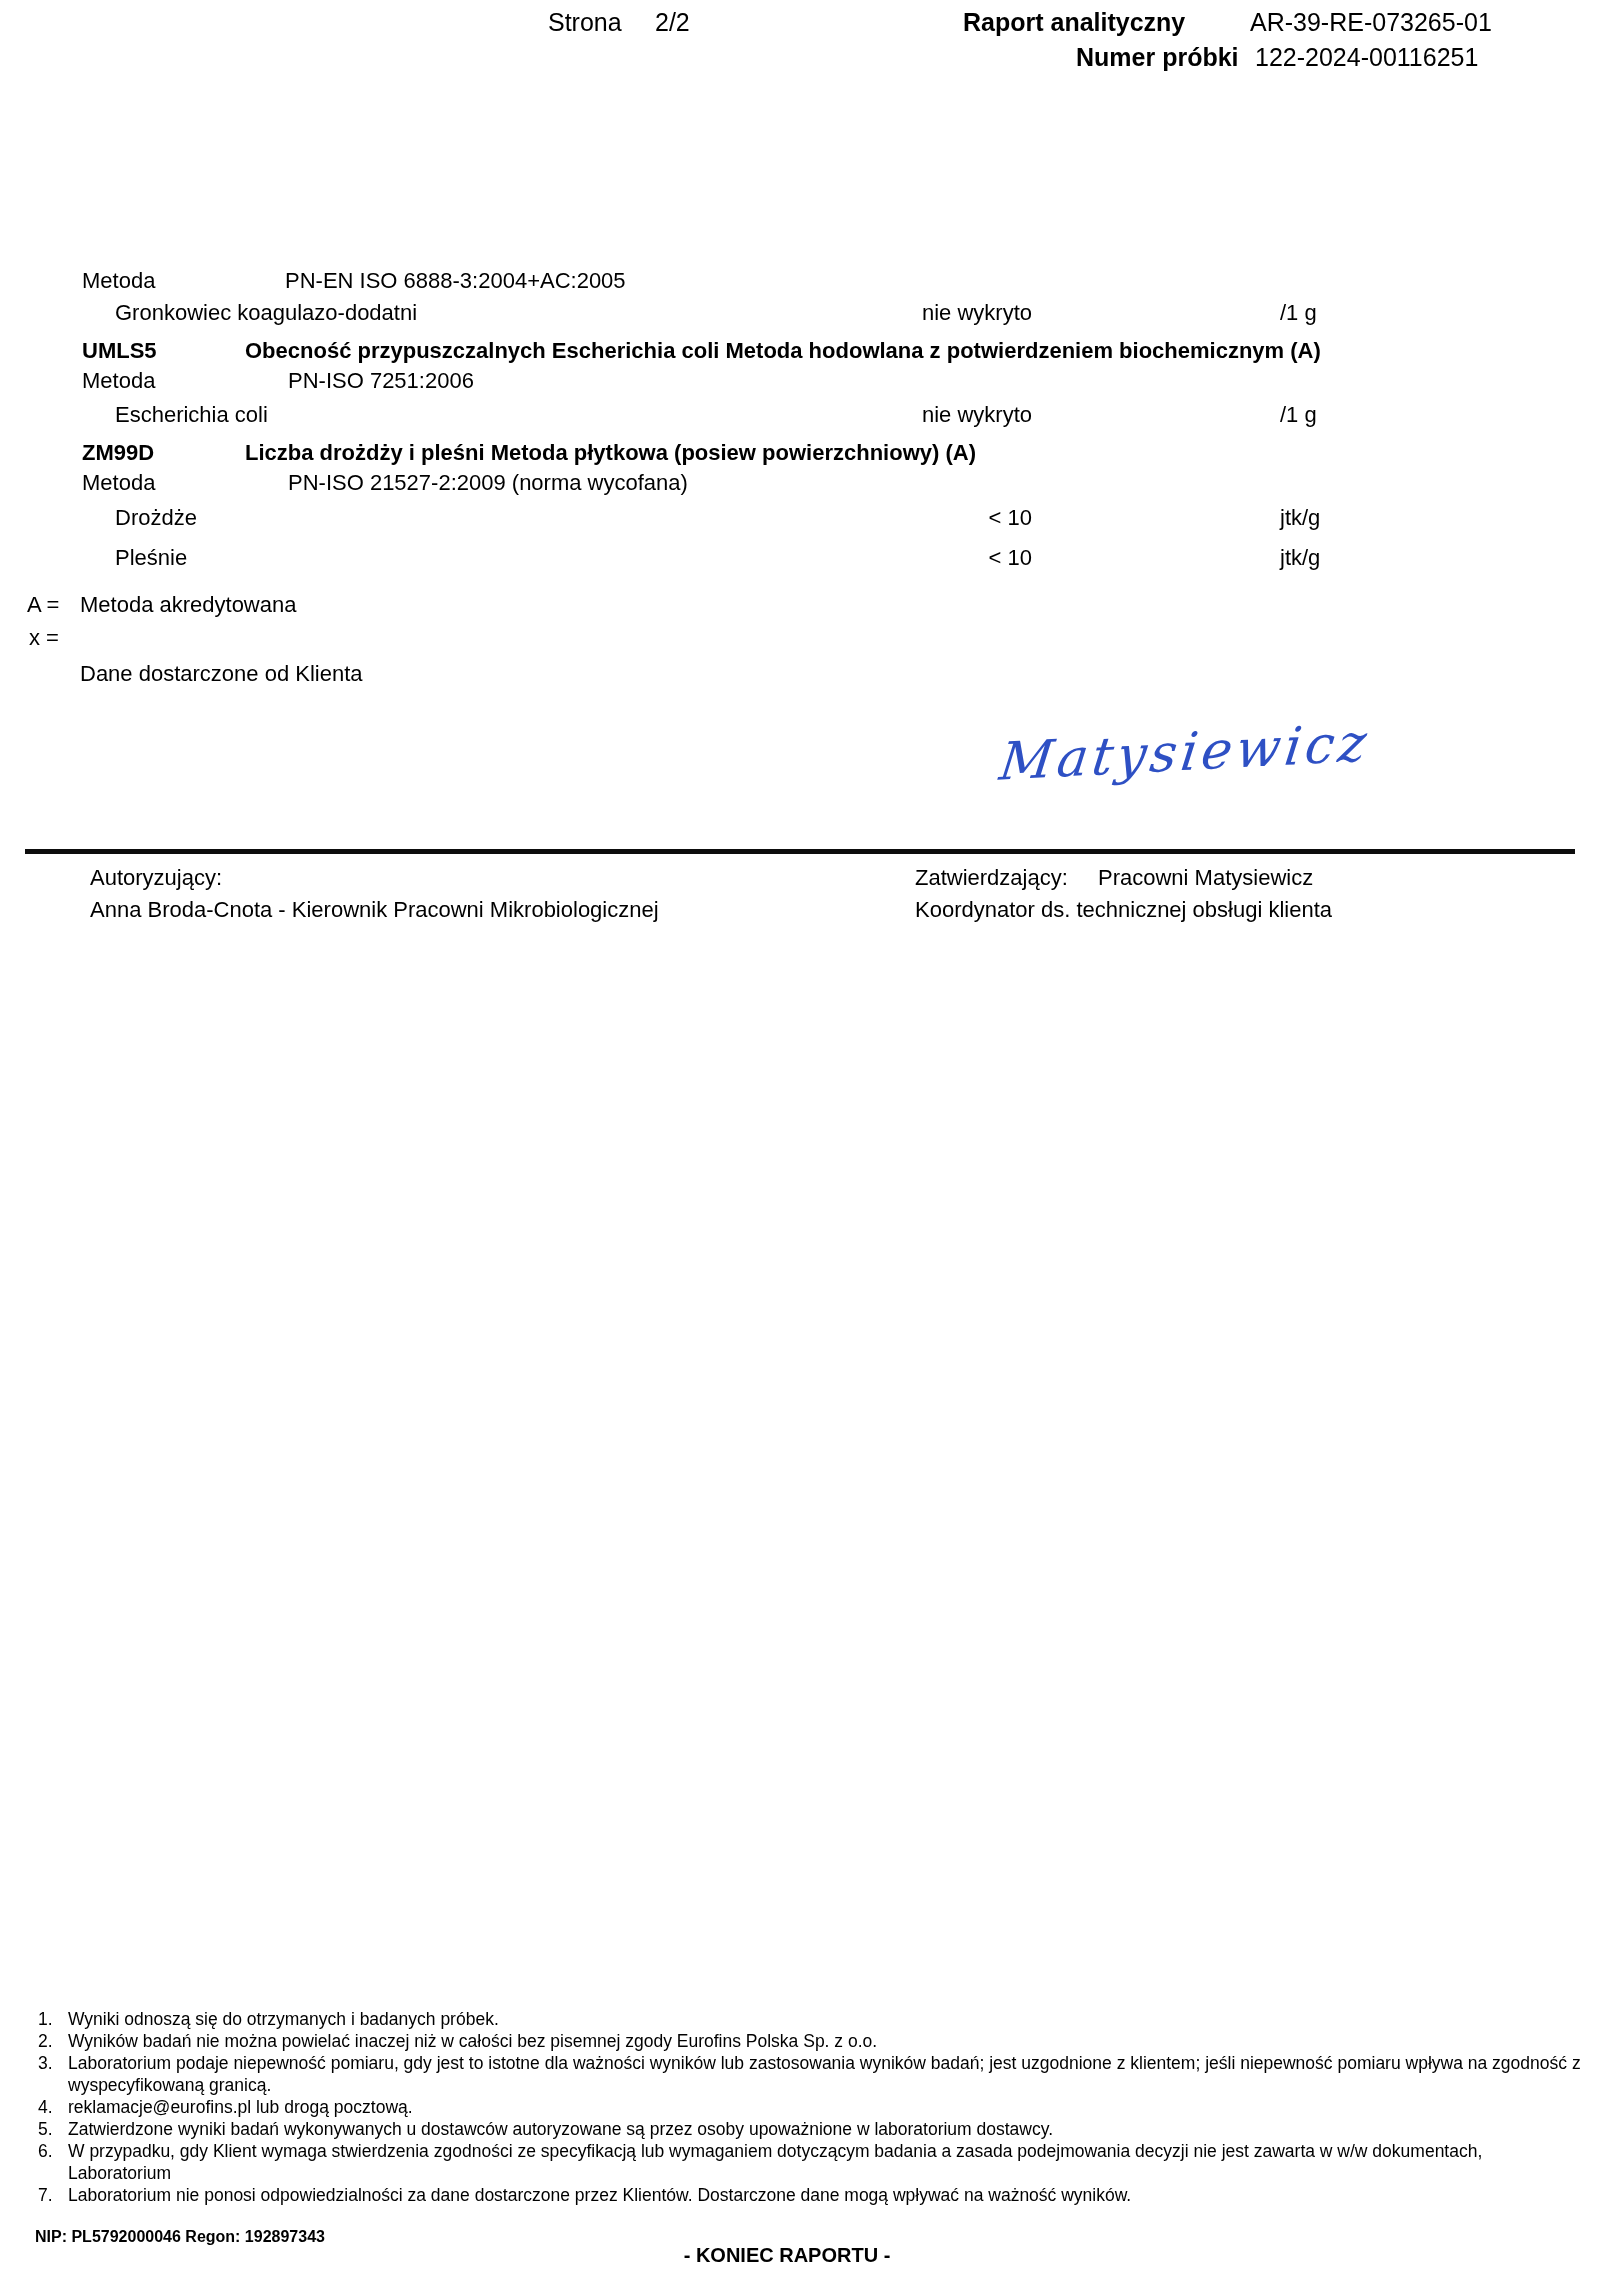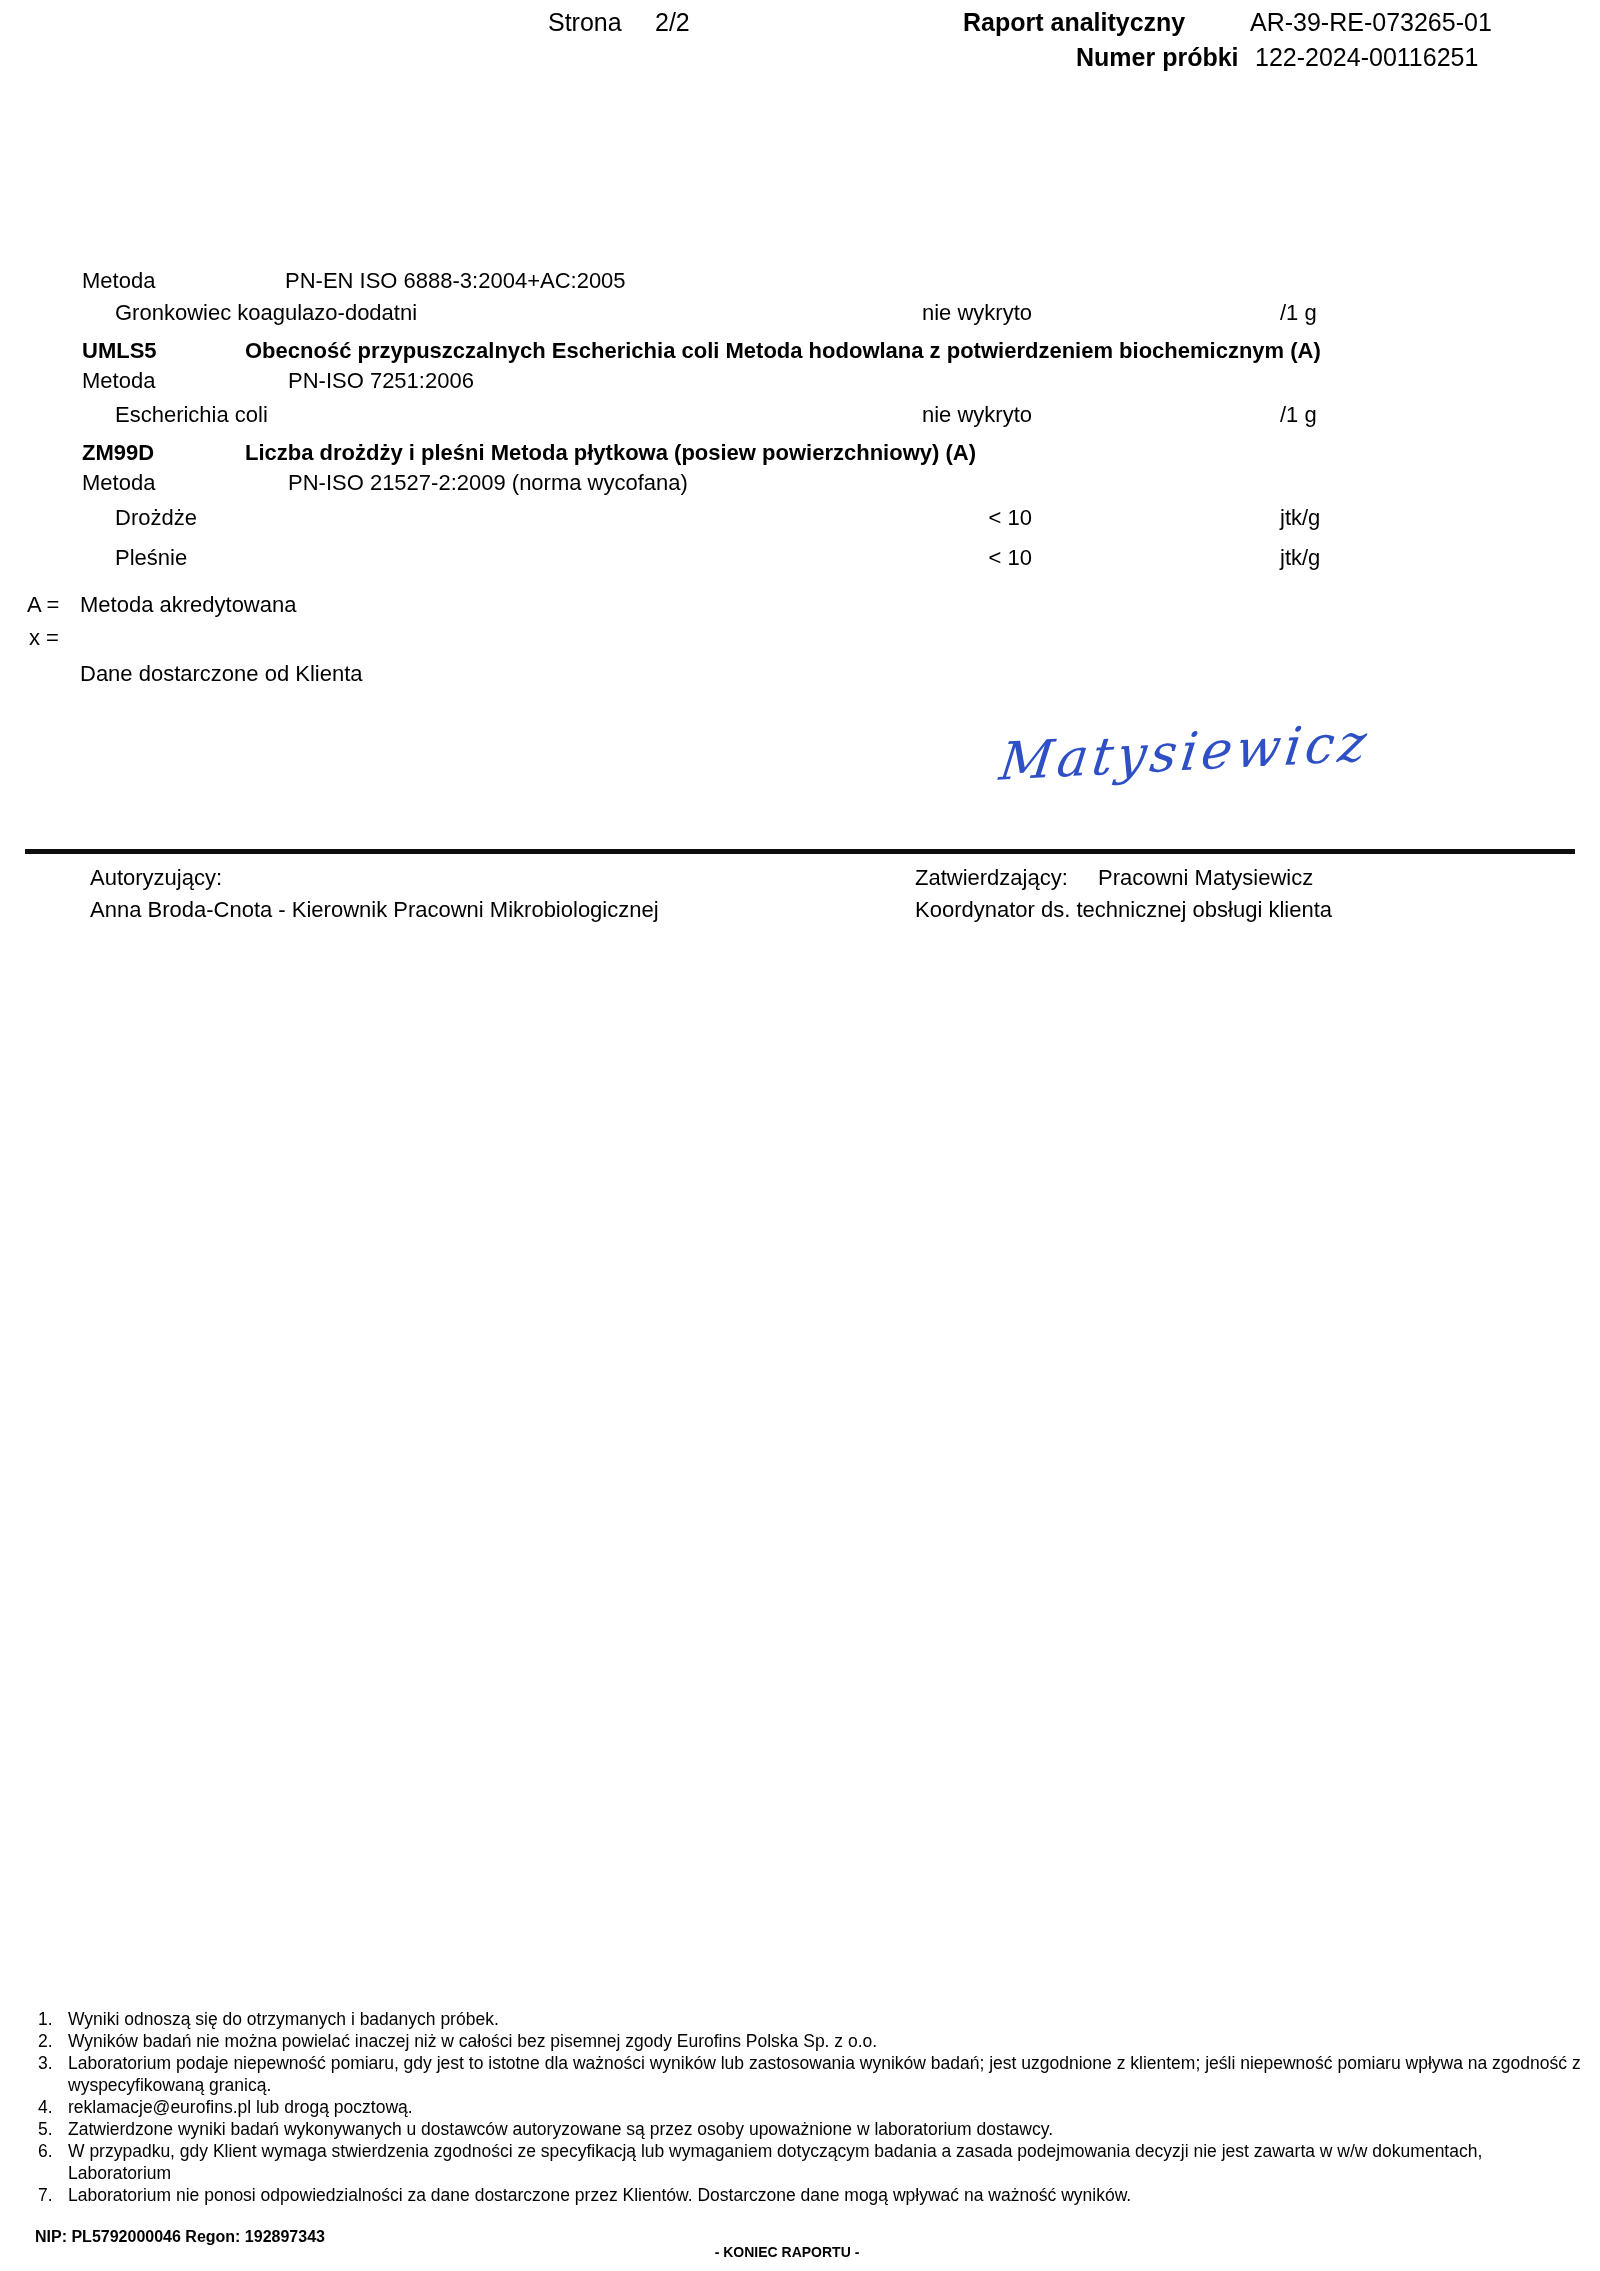--- a/index.html
+++ b/index.html
@@ -48,21 +48,21 @@
   .footer-nip {
     position: absolute;
     left: 35px; top: 2228px;
     font-size: 16px;
     font-weight: 600;
   }
   .footer-end {
     position: absolute;
     left: 787px; top: 2244px;
     transform: translateX(-50%);
-    font-size: 14px;
+    font-size: 20px;
     font-weight: bold;
     white-space: nowrap;
     text-align: center;
   }
 </style>
 </head>
 <body>
 
 <span class="abs fs-head" style="left:548px; top:8px;">Strona</span>
 <span class="abs fs-head" style="left:655px; top:8px;">2/2</span>

